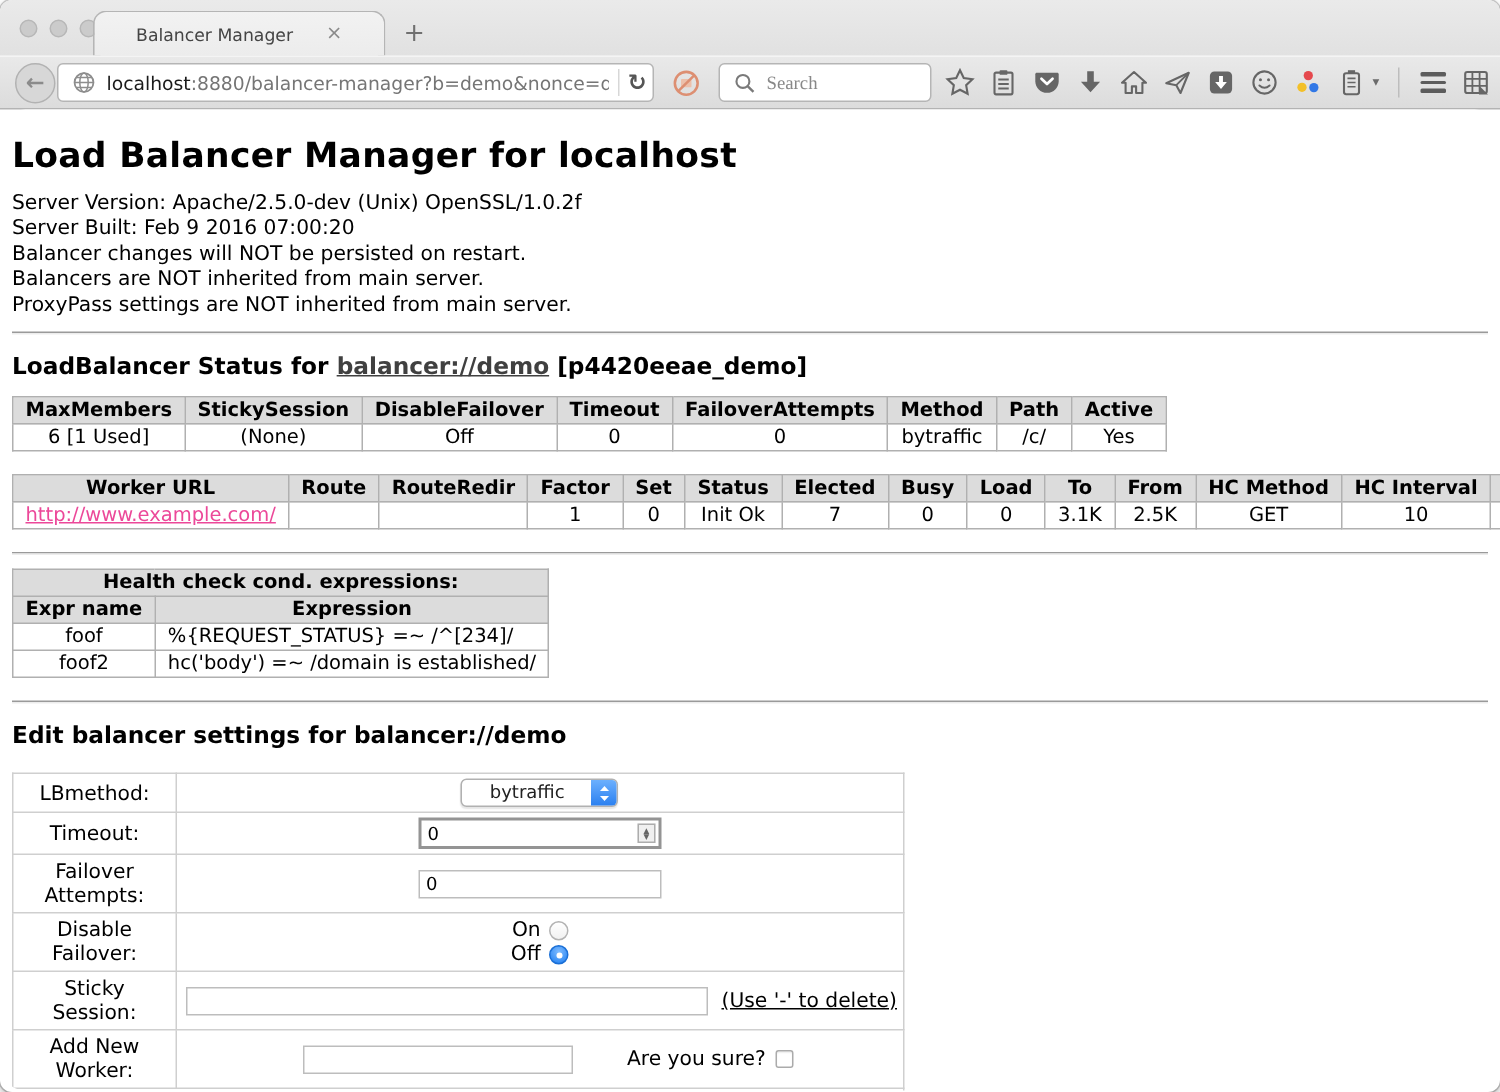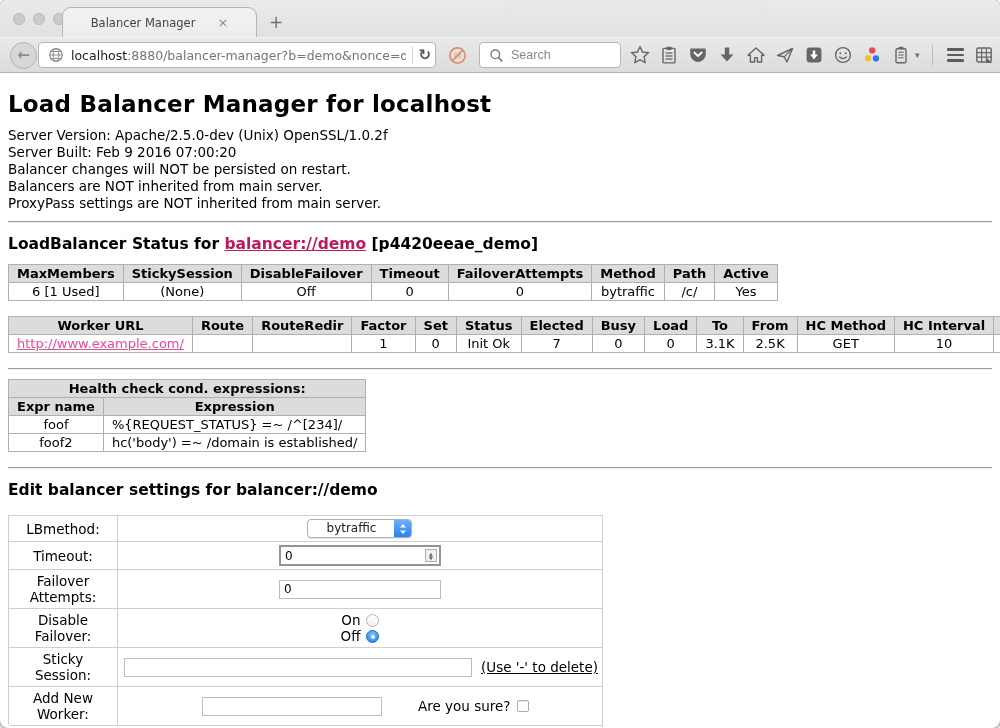--- a/index.html
+++ b/index.html
@@ -28,35 +28,35 @@
     border-radius:4px; display:flex; align-items:center; padding:0 4px 0 6px; flex:0 0 auto; overflow:hidden;}
   .urltext { font-size:12.5px; white-space:nowrap; overflow:hidden; flex:1 1 auto; margin-left:5px;}
   .urltext .dom { color:#1a1a1a; }
   .urltext .rest { color:#757575; }
   .urlsep { width:1px; height:18px; background:#d7d7d7; margin:0 6px; }
   .reload { font-size:15px; color:#555; font-weight:bold; line-height:1; }
   .blockicon { flex:0 0 auto; margin:0 3px; }
   .searchbox { width:142px; height:26px; background:#fff; border:1px solid #b5b5b5; border-radius:4px;
     display:flex; align-items:center; padding:0 6px; flex:0 0 auto; }
   .searchbox input { border:none; outline:none; width:100px; font-size:12.5px; color:#333;
-    font-family:Liberation Sans, sans-serif; background:transparent; margin-left:4px; }
+    font-family:Liberation Serif, serif; background:transparent; margin-left:4px; }
   .searchbox input::placeholder { color:#888; }
   .ticon { width:21px; height:21px; display:flex; align-items:center; justify-content:center; flex:0 0 auto; }
   .caret { font-size:9px; color:#6b6b6b; margin-left:-4px; }
   .vsep { width:1px; height:20px; background:#bdbdbd; margin:0 4px; flex:0 0 auto;}
   .burger { display:flex; flex-direction:column; gap:3px; }
   .burger span { width:17px; height:2.4px; background:#5c5c5c; border-radius:1px; }
 
   
   .content { padding:0 8px; background:#fff; height:654px; overflow:hidden; color:#000;border-radius:17px; }
   h1 { font-size:23px; font-weight:bold; padding:18px 0 10px; letter-spacing:.2px; }
   .info div { font-size:13.5px; line-height:17px; }
   hr { border:none; border-top:1px solid #9a9a9a; border-bottom:1px solid #ededed; margin:9px 0; }
   h3 { font-size:15.5px; font-weight:bold; margin:12px 0 11px; }
-  h3 a { color:#be185d; }
+  h3 a { color:#404040; }
 
   table.t { border-collapse:collapse; font-size:13px; margin-bottom:15px; }
   table.t th, table.t td { border:1px solid #b0b0b0; padding:1px 8px; text-align:center; white-space:nowrap; }
   table.t th { background:#dcdcdc; }
   table.t a { color:#ec4899; }
   table.health td.expr { text-align:left; }
 
   table.form { border-collapse:collapse; width:595px; border:1px solid #8d8d8d; font-size:13.5px; margin-top:16px; }
   table.form td { border:1px solid #cfcfcf; padding:3px 4px; }
   td.lbl { width:117px; text-align:center; }

